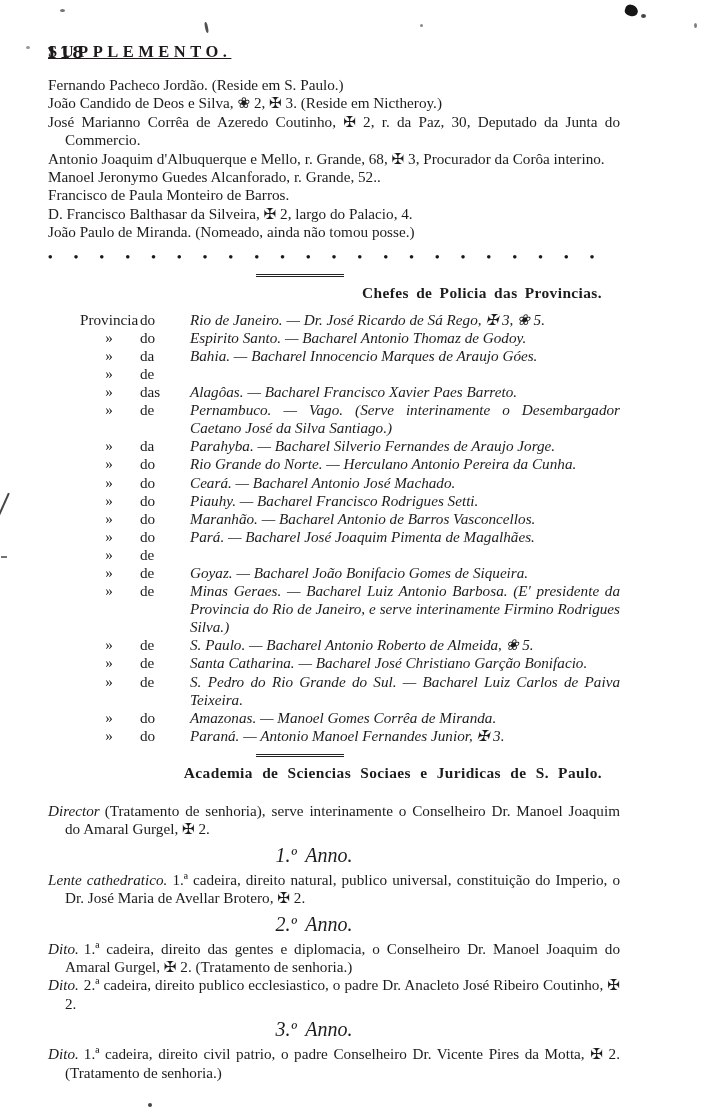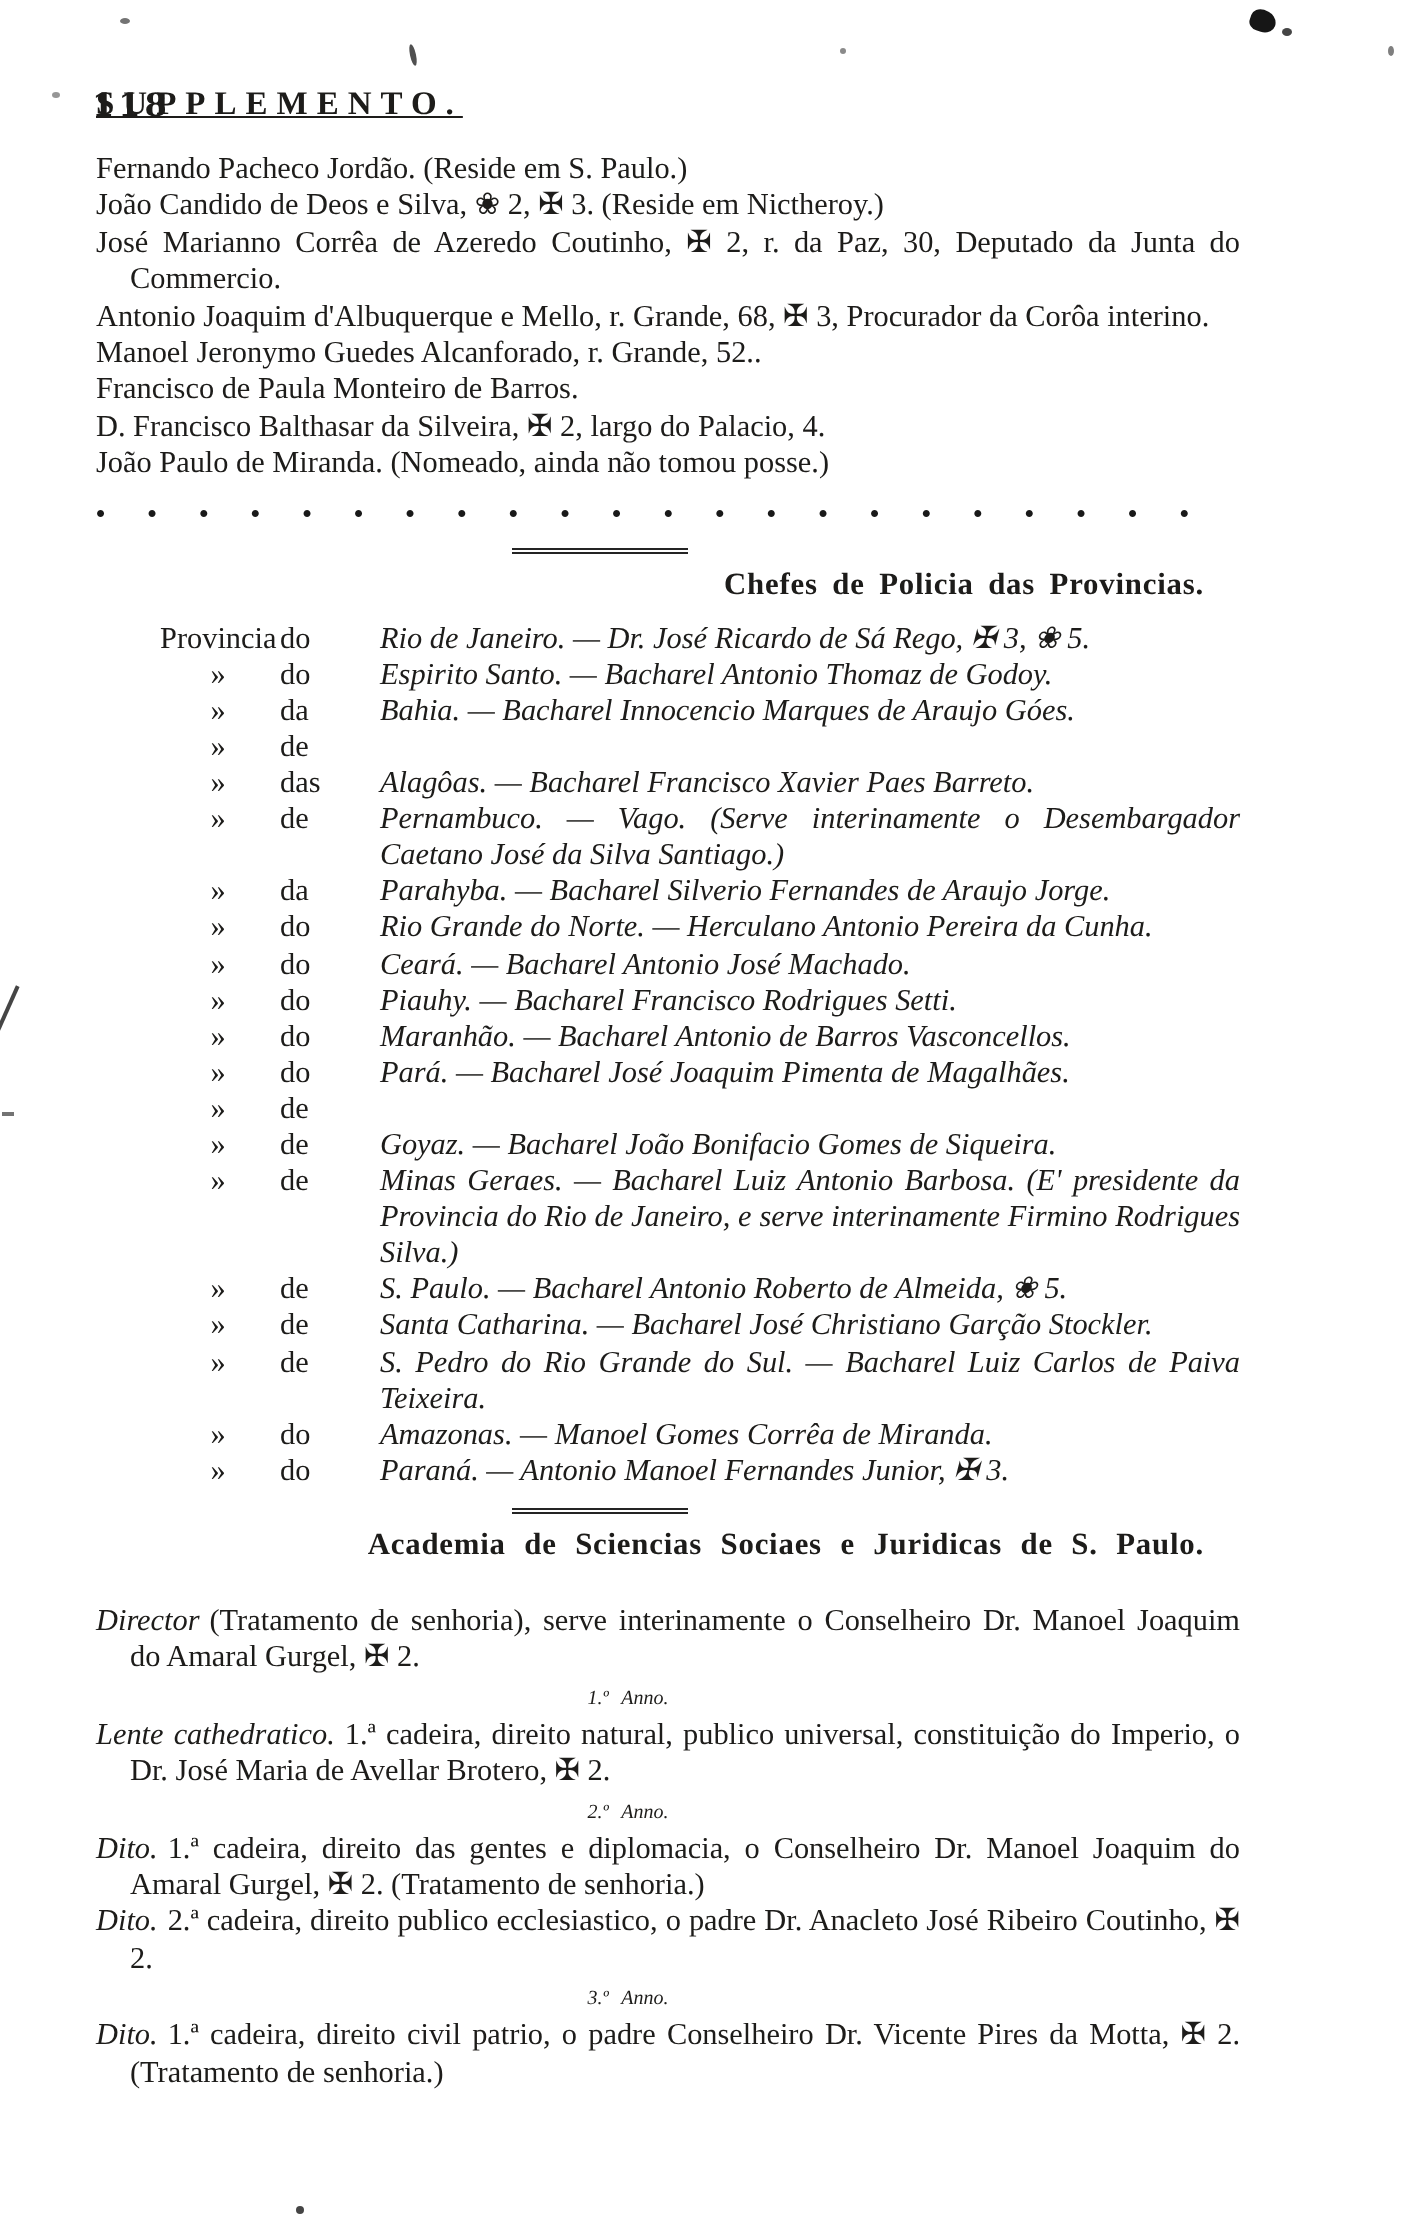--- a/index.html
+++ b/index.html
@@ -39,21 +39,21 @@
     margin:2px 0 9px 0;letter-spacing:0.4px;word-spacing:3px;
     position:relative;left:-18px;
   }
   .sechead.wide{word-spacing:5px;margin-bottom:20px;}
   .plist{margin:0;}
   .prow{display:flex;font-size:15.2px;line-height:18.1px;margin-left:32px;}
   .pmark{flex:none;width:58px;text-align:center;}
   .ppart{flex:none;width:50px;padding-left:2px;}
   .ptext{flex:1;text-align:justify;font-style:italic;}
   .subhead{
-    text-align:center;font-style:italic;font-size:10px;
+    text-align:center;font-style:italic;font-size:20px;
     margin:5px 0 4px 0;position:relative;left:-20px;word-spacing:4px;
   }
   .acadblock{margin-top:2px;}
   
   .speck{position:absolute;background:#161616;}
   .sp1{left:625px;top:5px;width:13px;height:11px;border-radius:45% 60% 50% 40%;transform:rotate(18deg);}
   .sp2{left:641px;top:14px;width:5px;height:4px;border-radius:50%;opacity:.8;}
   .sp3{left:205px;top:22px;width:3px;height:11px;border-radius:60%;transform:rotate(-12deg);opacity:.75;}
   .sp4{left:60px;top:9px;width:5px;height:3px;opacity:.6;border-radius:50%;}
   .sp5{left:694px;top:23px;width:3px;height:5px;opacity:.55;border-radius:50%;}
@@ -201,21 +201,21 @@
 
       <div class="prow">
         <span class="pmark">»</span>
         <span class="ppart">de</span>
         <span class="ptext">S. Paulo. — Bacharel Antonio Roberto de Almeida, ❀ 5.</span>
       </div>
 
       <div class="prow">
         <span class="pmark">»</span>
         <span class="ppart">de</span>
-        <span class="ptext">Santa Catharina. — Bacharel José Christiano Garção Stockler.</span>
+        <span class="ptext">Santa Catharina. — Bacharel José Christiano Garção Bonifacio.</span>
       </div>
 
       <div class="prow">
         <span class="pmark">»</span>
         <span class="ppart">de</span>
         <span class="ptext">S. Pedro do Rio Grande do Sul. — Bacharel Luiz Carlos de Paiva Teixeira.</span>
       </div>
 
       <div class="prow">
         <span class="pmark">»</span>

